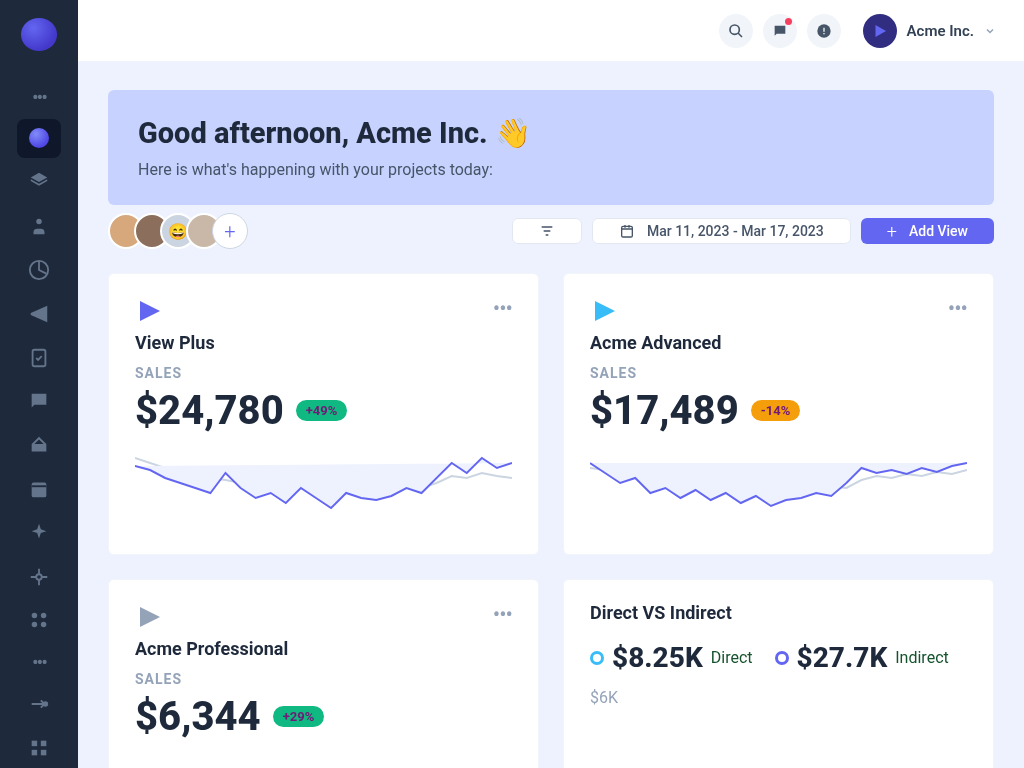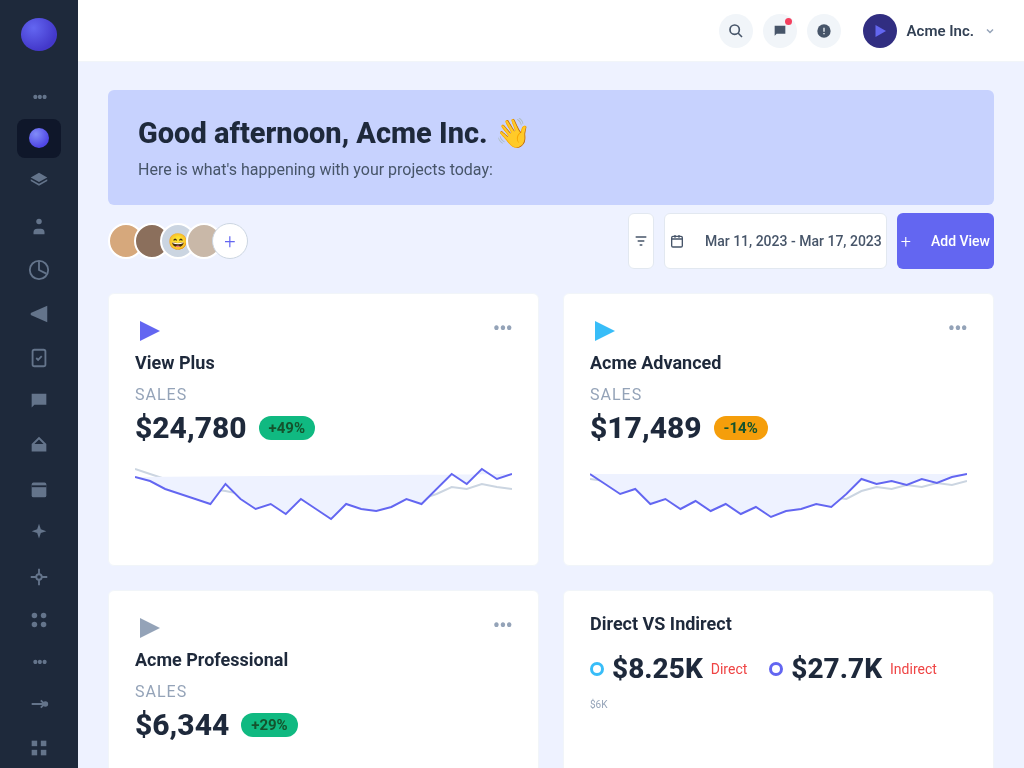--- a/index.html
+++ b/index.html
@@ -21,43 +21,43 @@
 .content{flex:1;padding:28px 30px;overflow-y:auto}
 .banner{background:#c7d2fe;border-radius:6px;padding:26px 30px;margin-bottom:8px}
 .banner h1{font-size:29px;font-weight:800;color:#1e293b;margin-bottom:10px}
 .banner p{color:#475569;font-size:16px}
 .toolbar{display:flex;align-items:center;justify-content:space-between;margin-bottom:24px}
 .avatars{display:flex;align-items:center}
 .av{width:36px;height:36px;border-radius:50%;border:2px solid #fff;margin-left:-10px;background:#cbd5e1;display:flex;align-items:center;justify-content:center;font-size:16px}
 .av:first-child{margin-left:0}
 .av.add{background:#fff;border:1px solid #cbd5e1;color:#6366f1;cursor:pointer;font-size:20px;font-weight:300}
 .actions{display:flex;gap:10px}
-.act-btn{height:56px;padding:0 4px;background:#fff;border:1px solid #e2e8f0;border-radius:6px;display:flex;align-items:center;gap:20px;color:#475569;font-size:14px;font-weight:500;cursor:pointer}
+.act-btn{height:26px;padding:0 26px;background:#fff;border:1px solid #e2e8f0;border-radius:6px;display:flex;align-items:center;gap:12px;color:#475569;font-size:14px;font-weight:500;cursor:pointer}
 .add-view{background:#6366f1;color:#fff;border:none}
 .add-view .plus{font-size:18px;font-weight:300}
 .grid{display:grid;grid-template-columns:1fr 1fr;gap:24px}
 .card{background:#fff;border-radius:6px;padding:22px 26px;border:1px solid #f1f5f9}
 .card-top{display:flex;justify-content:space-between;align-items:start;margin-bottom:6px}
 .brand{width:30px;height:30px}
 .more{color:#94a3b8;font-size:22px;letter-spacing:-1px;cursor:pointer}
 .card h3{font-size:18px;font-weight:700;color:#1e293b;margin-bottom:12px}
-.label{font-size:16px;font-weight:400;color:#94a3b8;letter-spacing:1px;margin-bottom:6px}
+.label{font-size:14px;font-weight:700;color:#94a3b8;letter-spacing:1px;margin-bottom:6px}
 .value-row{display:flex;align-items:center;gap:12px;margin-bottom:14px}
-.value{font-size:30px;font-weight:800;color:#1e293b}
-.badge{padding:3px 10px;border-radius:14px;font-size:15px;font-weight:700;color:#14532d}
+.value{font-size:40px;font-weight:800;color:#1e293b}
+.badge{padding:3px 10px;border-radius:14px;font-size:13px;font-weight:700;color:#701a75}
 .badge.pos{background:#10b981}
 .badge.neg{background:#f59e0b}
 .spark{width:100%;height:80px}
 .card-compare h3{margin-bottom:18px}
 .compare-row{display:flex;align-items:flex-start;gap:22px;margin-bottom:14px}
 .metric{display:flex;align-items:center;gap:8px}
 .ring{width:14px;height:14px;border-radius:50%;border:3px solid}
 .mv{font-size:28px;font-weight:800;color:#1e293b}
-.ml{font-size:14px;color:#ef4444}
-.axis{font-size:10px;color:#94a3b8}
+.ml{font-size:16px;color:#14532d}
+.axis{font-size:16px;color:#94a3b8}
 </style>
 </head>
 <body>
 
 <div class="sidebar">
   <div class="logo"></div>
   <div class="nav-dots">•••</div>
   <div class="nav-item active">
       <div class="dash"></div>
     </div>

